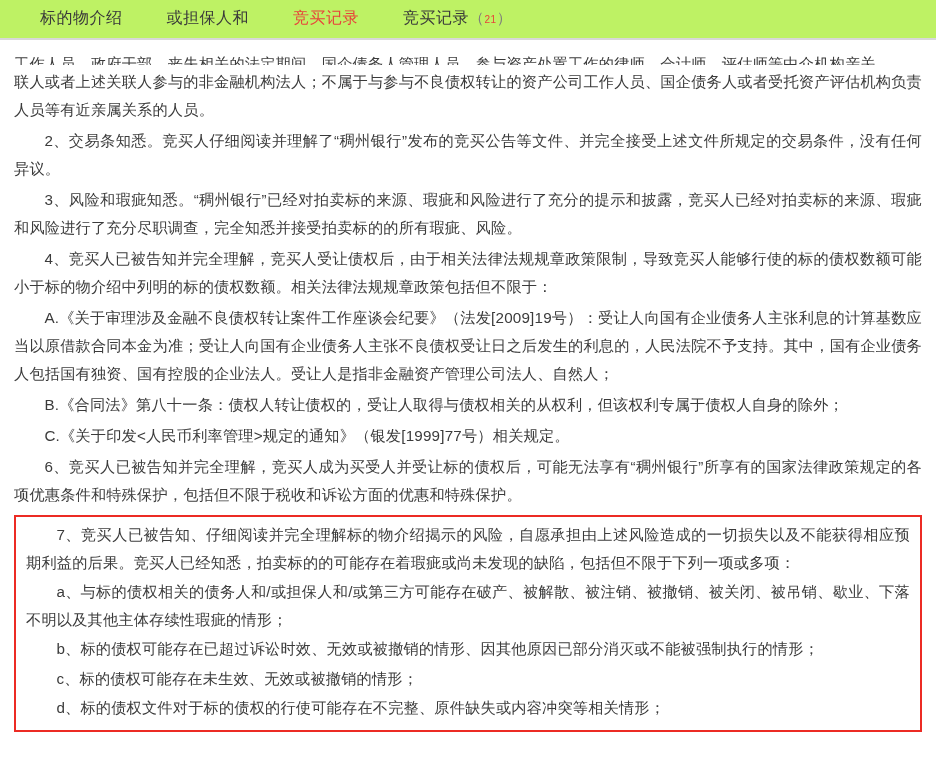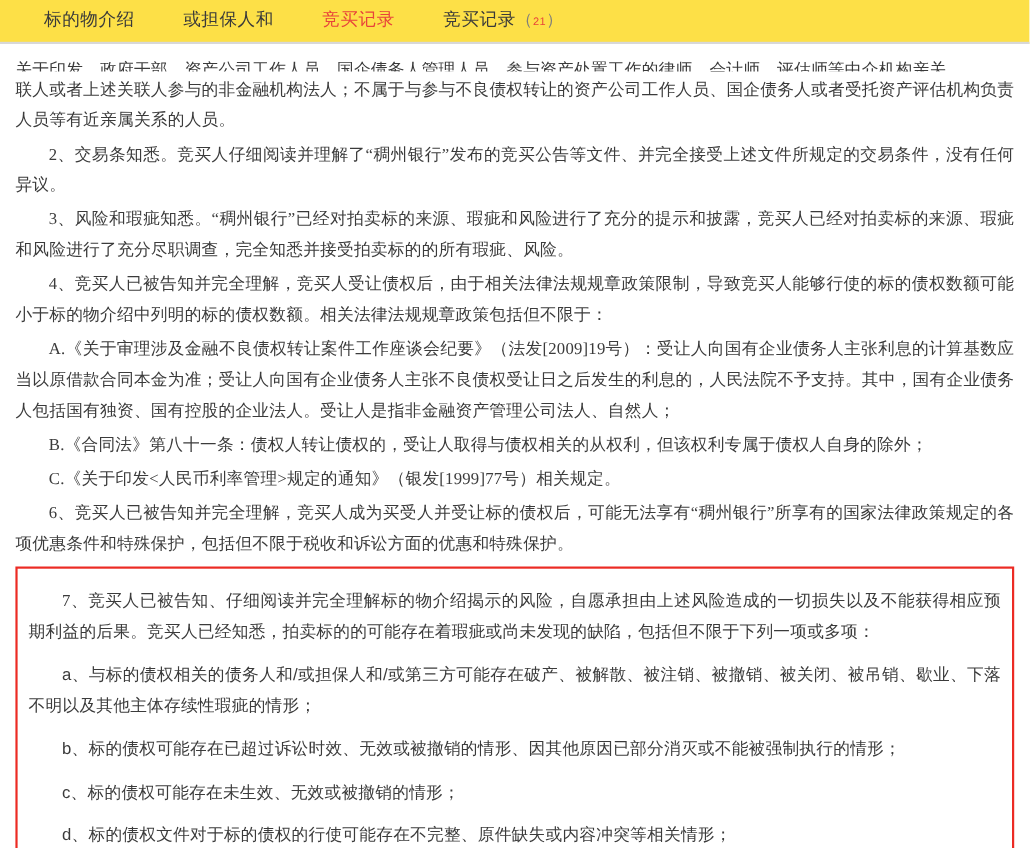--- a/index.html
+++ b/index.html
@@ -19,21 +19,21 @@
     width: 936px;
     height: 771px;
     background: #ffffff;
     overflow: hidden;
   }
   
   .tabbar {
     display: flex;
     align-items: flex-end;
     height: 40px;
-    background: #fde047;
+    background: #bef264;
     border-bottom: 2px solid #d8d8d8;
     padding-left: 18px;
     box-sizing: border-box;
   }
   .tab {
     font-size: 16px;
     color: #3a3a3a;
     padding: 0 22px 9px 22px;
     cursor: pointer;
     white-space: nowrap;
@@ -61,38 +61,37 @@
   .doc p {
     margin: 0 0 3px 0;
     font-size: 15.2px;
     line-height: 28px;
     color: #3b3b3b;
     text-align: justify;
     letter-spacing: 0.2px;
   }
   .indent {
     text-indent: 2em;
-    font-family: Liberation Serif, serif;
   }
   .clipped {
     
     margin-top: -13px;
     overflow: hidden;
     height: 15px;
     color: #3b3b3b;
   }
   
   .redbox {
     border: 2px solid #ec2b24;
     margin-top: 6px;
     padding: 4px 10px 6px 10px;
     box-sizing: border-box;
   }
   .redbox p {
-    margin: 12px 0 2px 0;
+    margin: 0 0 2px 0;
     line-height: 27.5px;
   }
   .sub-indent {
     text-indent: 2em;
   }
 </style>
 </head>
 <body>
 
 <div class="page">
@@ -107,21 +106,21 @@
     <div class="tab active">
       <span>竞买记录</span>
     </div>
     <div class="tab">
       <span>竞买记录</span><span class="paren">（</span><span class="count">21</span><span class="paren">）</span>
     </div>
   </div>
 
   <div class="doc">
 
-    <p class="clipped">关于印发、政府干部、资产公司工作人员、国企债务人管理人员、参与资产处置工作的律师、会计师、评估师等中介机构亲关</p>
+    <p class="clipped">工作人员、政府干部、丧失相关的法定期间、国企债务人管理人员、参与资产处置工作的律师、会计师、评估师等中介机构亲关</p>
 
     <p>联人或者上述关联人参与的非金融机构法人；不属于与参与不良债权转让的资产公司工作人员、国企债务人或者受托资产评估机构负责人员等有近亲属关系的人员。</p>
     <p class="indent">2、交易条知悉。竞买人仔细阅读并理解了“稠州银行”发布的竞买公告等文件、并完全接受上述文件所规定的交易条件，没有任何异议。</p>
     <p class="indent">3、风险和瑕疵知悉。“稠州银行”已经对拍卖标的来源、瑕疵和风险进行了充分的提示和披露，竞买人已经对拍卖标的来源、瑕疵和风险进行了充分尽职调查，完全知悉并接受拍卖标的的所有瑕疵、风险。</p>
     <p class="indent">4、竞买人已被告知并完全理解，竞买人受让债权后，由于相关法律法规规章政策限制，导致竞买人能够行使的标的债权数额可能小于标的物介绍中列明的标的债权数额。相关法律法规规章政策包括但不限于：</p>
     <p class="indent">A.《关于审理涉及金融不良债权转让案件工作座谈会纪要》（法发[2009]19号）：受让人向国有企业债务人主张利息的计算基数应当以原借款合同本金为准；受让人向国有企业债务人主张不良债权受让日之后发生的利息的，人民法院不予支持。其中，国有企业债务人包括国有独资、国有控股的企业法人。受让人是指非金融资产管理公司法人、自然人；</p>
     <p class="indent">B.《合同法》第八十一条：债权人转让债权的，受让人取得与债权相关的从权利，但该权利专属于债权人自身的除外；</p>
     <p class="indent">C.《关于印发&lt;人民币利率管理&gt;规定的通知》（银发[1999]77号）相关规定。</p>
     <p class="indent">6、竞买人已被告知并完全理解，竞买人成为买受人并受让标的债权后，可能无法享有“稠州银行”所享有的国家法律政策规定的各项优惠条件和特殊保护，包括但不限于税收和诉讼方面的优惠和特殊保护。</p>
 

